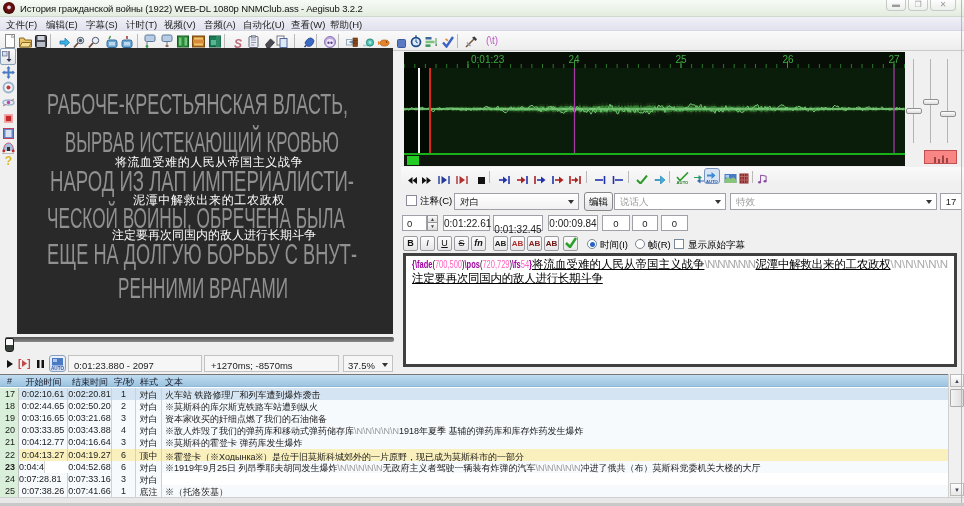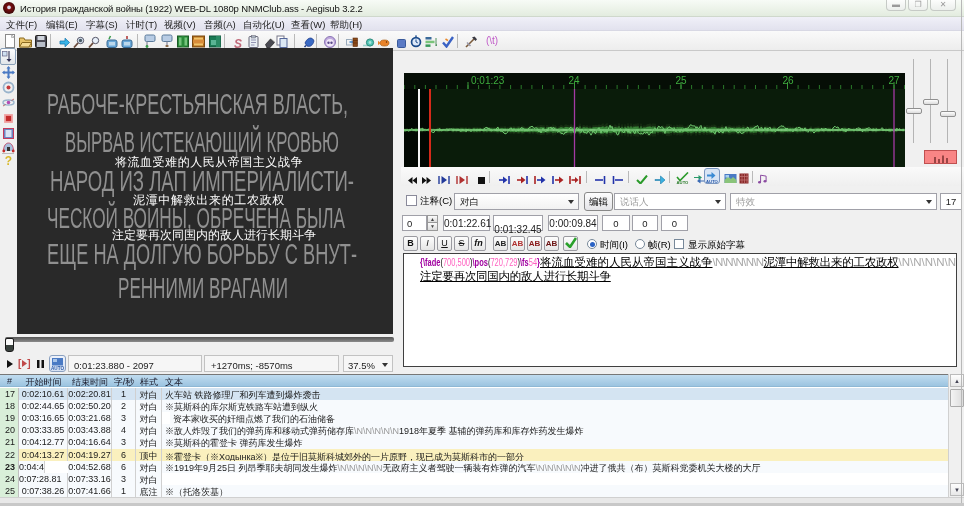--- a/index.html
+++ b/index.html
@@ -23,31 +23,31 @@
   .lti { position:absolute; left:2px; width:13px; height:13px; font-size:10px; line-height:13px; text-align:center;}
   #video { left:17px; top:48px; width:376px; height:286px; background:#292929; overflow:hidden; }
   .ru { position:absolute; color:#909090; font-weight:normal; white-space:nowrap; transform-origin:left top; }
   .cn { position:absolute; color:#fdfdfd; font-size:12px; white-space:nowrap; transform-origin:left top; }
   #seektrack { left:5px; top:337px; width:389px; height:5px; background:linear-gradient(#565656,#8a8a8a); border-radius:2px; }
   #seekthumb { left:5px; top:338px; width:9px; height:14px; background:linear-gradient(#fafafa 0 50%, #3a423e 50%);
     border:1px solid #1a1a1a; border-radius:2px 2px 3px 3px; }
   #vctrl { left:0; top:355px; width:400px; height:20px; }
   .vbtn { position:absolute; top:4px; font-size:9px; }
   .vbox { position:absolute; top:0px; height:17px; background:#f6f6f6; border:1px solid #c2c2c2; font-size:9.5px; color:#222; padding-top:3.5px; }
-  #audiobox { left:404px; top:52px; width:501px; height:114px; background:#000;margin-top:21px; }
+  #audiobox { left:404px; top:52px; width:501px; height:114px; background:#000; }
   #karabtn { left:924px; top:150px; width:33px; height:14px; background:#f98585; border:1px solid #c05050; }
   #atoolbar { left:401px; top:167px; width:563px; height:19px; background:linear-gradient(#fafafa,#efefef);}
   .abi { position:absolute; top:3px; height:15px; }
   #editzone { left:401px; top:186px; width:563px; height:188px; background:#f0f0f0; }
   .ctl { position:absolute; background:#fff; border:1px solid #a0a0a8; font-size:9.5px; color:#222; }
   .combo { background:linear-gradient(#ffffff,#f2f2f2); }
   .carrow { position:absolute; right:4px; top:6px; width:0; height:0; border-left:3.5px solid transparent; border-right:3.5px solid transparent; border-top:4px solid #333; }
   .fbtn { position:absolute; top:0; width:15px; height:15px; background:linear-gradient(#fdfdfd,#e6e6e6); border:1px solid #9a9aa0; border-radius:2px; text-align:center; font-size:9px; line-height:13px; color:#111; }
-  #textarea { left:403px; top:253px; width:554px; height:114px; background:#fff; border:1px solid #404040;
-     font-size:11.5px; padding:1px 16px; line-height:14.2px; color:#000; white-space:nowrap; }
+  #textarea { left:403px; top:253px; width:554px; height:114px; background:#fff; border:3px solid #404040;
+     font-size:11.5px; padding:1px 6px; line-height:14.2px; color:#000; white-space:nowrap; }
   .tag { color:#a000a0; }
   .num { color:#ff60c0; }
   .nn { color:#a8a8a8; }
   .cjk { text-decoration:underline; }
   #grid { left:0; top:374px; width:964px; height:132px; background:#fff; }
   #ghead { position:absolute; left:0; top:0; width:948px; height:13px;
      background:linear-gradient(#c0dcf0,#9cc4e0); border-top:1px solid #777; border-bottom:1px solid #8fb8d4;
      font-size:9px; color:#1a1a2a; }
   .gh { position:absolute; top:1px; text-align:center; }
   .grow { position:absolute; left:0; width:948px; height:12.2px; font-size:9px; color:#1a1a1a; }
@@ -514,21 +514,21 @@
       <div class="gc" style="left:112px; width:24px; text-align:center; background:#f7fafd; border-right:1px solid #d0d0d0;">2</div>
       <div class="gc" style="left:136px; width:26px; text-align:center; background:#f7fafd; border-right:1px solid #d0d0d0;">对白</div>
       <div class="gc" style="left:162px; width:786px; padding-left:3px; background:#f7fafd;">※莫斯科的库尔斯克铁路车站遭到纵火</div>
     </div>
     <div class="grow" style="top:38.22px;">
       <div class="gc gnum" style="left:0; width:19px; padding-right:3px;">19</div>
       <div class="gc" style="left:19px; width:49px; text-align:center; background:#f7fafd; border-right:1px solid #d0d0d0;">0:03:16.65</div>
       <div class="gc" style="left:68px; width:44px; text-align:center; background:#f7fafd; border-right:1px solid #d0d0d0;">0:03:21.68</div>
       <div class="gc" style="left:112px; width:24px; text-align:center; background:#f7fafd; border-right:1px solid #d0d0d0;">3</div>
       <div class="gc" style="left:136px; width:26px; text-align:center; background:#f7fafd; border-right:1px solid #d0d0d0;">对白</div>
-      <div class="gc" style="left:162px; width:786px; padding-left:3px; background:#f7fafd;margin-left:8px;">资本家收买的奸细点燃了我们的石油储备</div>
+      <div class="gc" style="left:162px; width:786px; padding-left:3px; background:#f7fafd;">资本家收买的奸细点燃了我们的石油储备</div>
     </div>
     <div class="grow" style="top:50.33px;">
       <div class="gc gnum" style="left:0; width:19px; padding-right:3px;">20</div>
       <div class="gc" style="left:19px; width:49px; text-align:center; background:#f7fafd; border-right:1px solid #d0d0d0;">0:03:33.85</div>
       <div class="gc" style="left:68px; width:44px; text-align:center; background:#f7fafd; border-right:1px solid #d0d0d0;">0:03:43.88</div>
       <div class="gc" style="left:112px; width:24px; text-align:center; background:#f7fafd; border-right:1px solid #d0d0d0;">4</div>
       <div class="gc" style="left:136px; width:26px; text-align:center; background:#f7fafd; border-right:1px solid #d0d0d0;">对白</div>
       <div class="gc" style="left:162px; width:786px; padding-left:3px; background:#f7fafd;">※敌人炸毁了我们的弹药库和移动式弹药储存库<span style="color:#999">\N\N\N\N\N</span>1918年夏季 基辅的弹药库和库存炸药发生爆炸</div>
     </div>
     <div class="grow" style="top:62.44px;">

